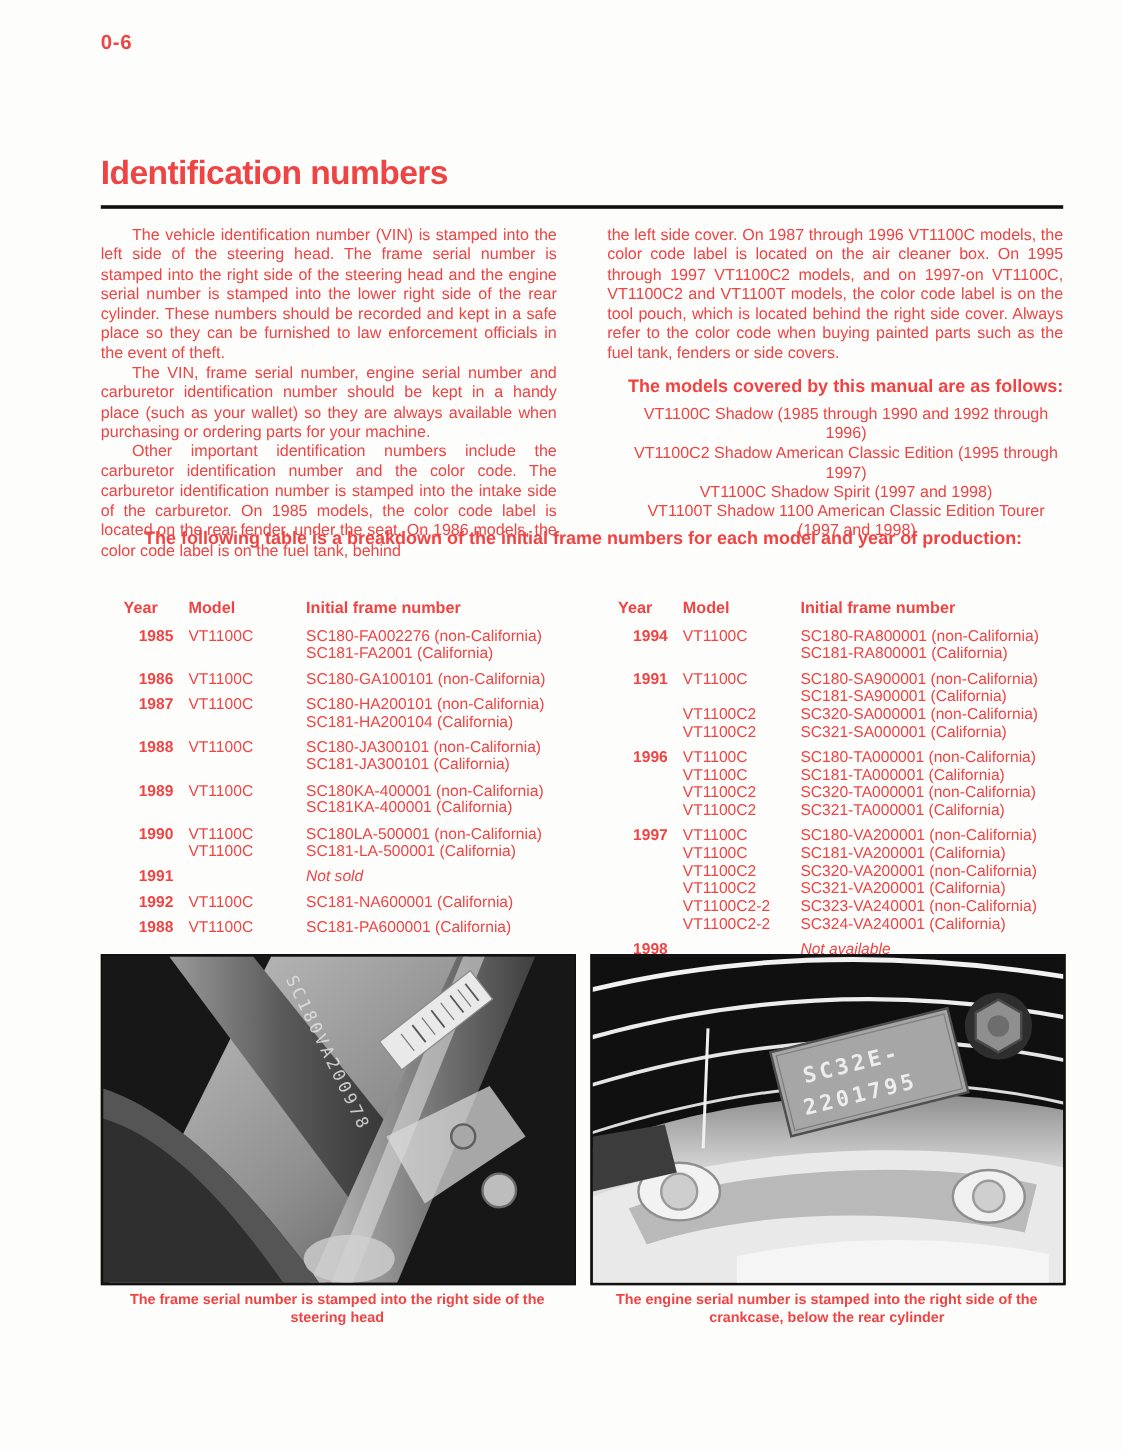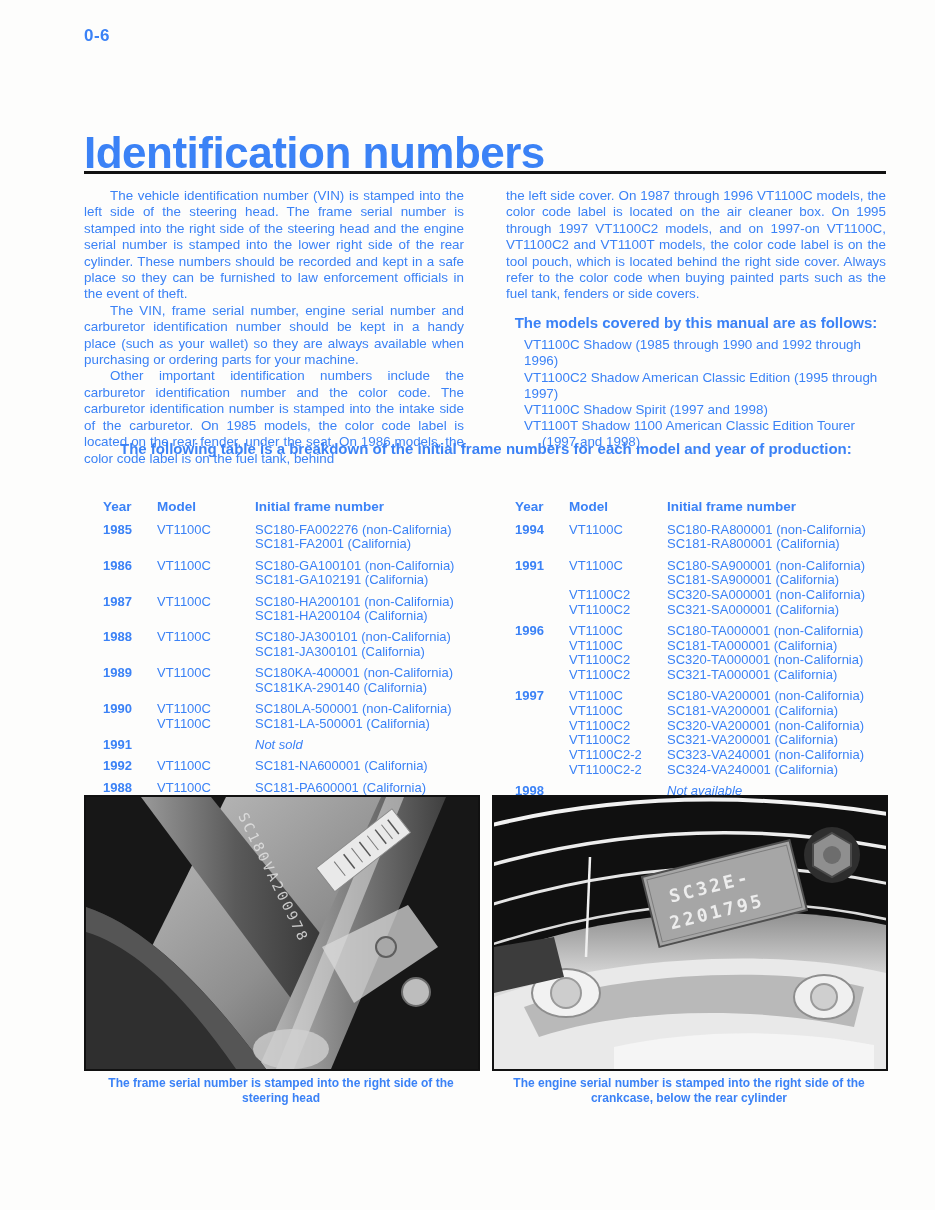--- a/index.html
+++ b/index.html
@@ -1,39 +1,39 @@
 <!DOCTYPE html>
 <html><head>
 <meta charset="utf-8">
 <style>
   html,body{margin:0;padding:0;}
   body{background:#e8e8e8;}
   .page{
     position:relative; width:935px; height:1210px; background:#fdfdfc;
-    font-family:"Liberation Sans","DejaVu Sans",sans-serif; color:#3b82f6;
+    font-family:"Liberation Sans","DejaVu Sans",sans-serif; color:#ef4444;
     margin:0 auto; overflow:hidden;
   }
   .page-number{position:absolute; left:84px; top:26px; font-size:17px; font-weight:bold; letter-spacing:.5px;}
-  .doc-title{position:absolute; left:84px; top:128px; font-size:44px; font-weight:bold; letter-spacing:-.5px;}
+  .doc-title{position:absolute; left:84px; top:128px; font-size:28px; font-weight:bold; letter-spacing:-.5px;}
   .title-rule{position:absolute; left:84px; top:171px; width:802px; height:3px; background:#111;}
   .columns{position:absolute; left:84px; top:188px; width:802px; display:flex; gap:42px;}
   .col{width:386px; font-size:13.4px; line-height:16.4px; text-align:justify;}
   .col p{margin:0; text-indent:26px;}
   .col p.no-indent{text-indent:0;}
-  .models-heading{font-size:15px; font-weight:bold; margin:12px 0 6px 0; text-align:center;}
-  .models-list{margin:0; text-align:left;}
+  .models-heading{font-size:15px; font-weight:bold; margin:12px 0 6px 0; text-align:right;}
+  .models-list{margin:0; text-align:center;}
   .models-list .model-item{padding-left:18px; line-height:16.2px;}
   .models-list .model-item.wrap{padding-left:36px;}
   .table-intro{position:absolute; left:84px; top:440px; width:820px; font-size:15px; font-weight:bold;margin-left:36px;}
   .tables{position:absolute; left:103px; top:478px; width:790px; display:flex; gap:34px;}
   .htable{flex:1;margin-top:22px;}
   .trow{display:grid; grid-template-columns:54px 98px 1fr; font-size:13px; line-height:14.7px;}
   .trow.header{font-weight:bold; font-size:13.5px; margin-bottom:8px;}
   .trow.group-start{margin-top:6.5px;}
-  .trow .tyear{font-weight:bold;}
+  .trow .tyear{font-weight:bold;text-align:center;}
   .trow .tframe.italic{font-style:italic;}
   .photo{position:absolute; top:795px; width:392px; height:272px; border:2px solid #111; background:#222;}
   .photo svg{display:block;}
   .photo-left{left:84px;}
   .photo-right{left:492px;}
   .caption{position:absolute; top:1076px; width:394px; font-size:12px; font-weight:bold; line-height:14.5px; text-align:center;}
   .caption-left{left:84px;}
   .caption-right{left:492px;}
   .caption .inner{max-width:372px; margin:0 auto;}
 </style>
@@ -83,25 +83,20 @@
         <div class="trow">
           <span class="tyear"></span>
           <span class="tmodel"></span>
           <span class="tframe">SC181-FA2001 (California)</span>
         </div>
         <div class="trow group-start">
           <span class="tyear">1986</span>
           <span class="tmodel">VT1100C</span>
           <span class="tframe">SC180-GA100101 (non-California)</span>
         </div>
-        <div class="trow">
-          <span class="tyear"></span>
-          <span class="tmodel"></span>
-          <span class="tframe">SC181-GA102191 (California)</span>
-        </div>
         <div class="trow group-start">
           <span class="tyear">1987</span>
           <span class="tmodel">VT1100C</span>
           <span class="tframe">SC180-HA200101 (non-California)</span>
         </div>
         <div class="trow">
           <span class="tyear"></span>
           <span class="tmodel"></span>
           <span class="tframe">SC181-HA200104 (California)</span>
         </div>
@@ -116,21 +111,21 @@
           <span class="tframe">SC181-JA300101 (California)</span>
         </div>
         <div class="trow group-start">
           <span class="tyear">1989</span>
           <span class="tmodel">VT1100C</span>
           <span class="tframe">SC180KA-400001 (non-California)</span>
         </div>
         <div class="trow">
           <span class="tyear"></span>
           <span class="tmodel"></span>
-          <span class="tframe">SC181KA-290140 (California)</span>
+          <span class="tframe">SC181KA-400001 (California)</span>
         </div>
         <div class="trow group-start">
           <span class="tyear">1990</span>
           <span class="tmodel">VT1100C</span>
           <span class="tframe">SC180LA-500001 (non-California)</span>
         </div>
         <div class="trow">
           <span class="tyear"></span>
           <span class="tmodel">VT1100C</span>
           <span class="tframe">SC181-LA-500001 (California)</span>

